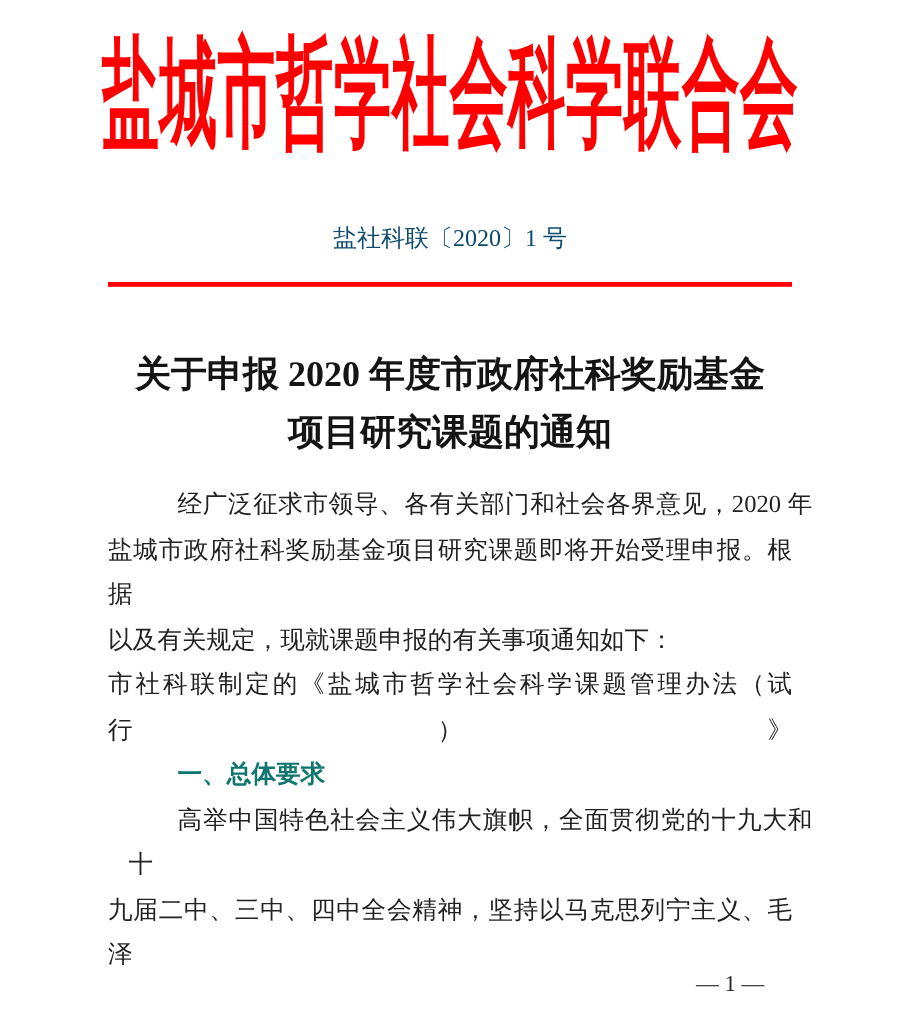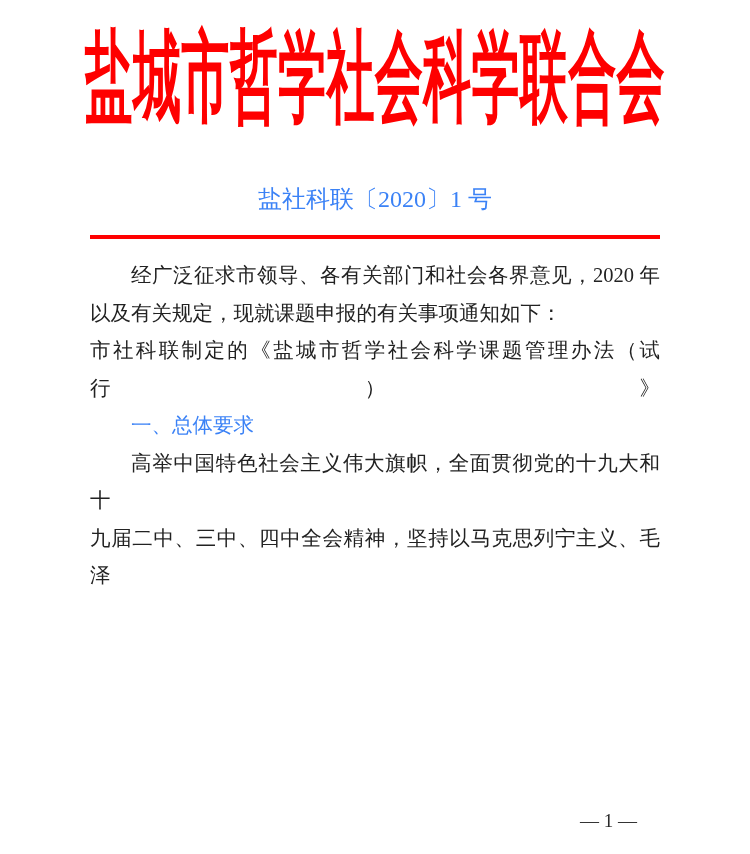--- a/index.html
+++ b/index.html
@@ -34,23 +34,23 @@
     color: #fe0000;
     white-space: nowrap;
     letter-spacing: 1px;
     transform: scale(0.52, 1.08);
     transform-origin: center center;
   }
   
   .doc-number {
     margin-top: 60px;
     text-align: center;
-    font-size: 24px;
+    font-size: 20px;
     line-height: 27px;
-    color: #3b82f6;
+    color: #0c4a6e;
   }
   
   .red-rule {
     margin-top: 22px;
     height: 4px;
     background: #ff0000;
   }
   
   .doc-title {
     margin-top: 50px;
@@ -69,24 +69,25 @@
   }
   .bodyline {
     width: 100%;
   }
   .just {
     text-align: justify;
     text-align-last: justify;
   }
   .indent {
     text-indent: 2em;
+    margin-left: 17px;
   }
   .section-heading {
-    font-weight: normal;
-    color: #3b82f6;
+    font-weight: bold;
+    color: #0f766e;
   }
   
   .page-number {
     position: absolute;
     top: 810px;
     right: 113px;
     font-size: 19px;
     color: #2a2a2a;
   }
 </style>
@@ -96,26 +97,31 @@
 <div class="page">
 
   <div class="masthead">
     <div class="masthead-text">盐城市哲学社会科学联合会</div>
   </div>
 
   <div class="doc-number">盐社科联〔2020〕1 号</div>
 
   <div class="red-rule"></div>
 
+  <div class="doc-title">
+    <div class="title-line">关于申报 2020 年度市政府社科奖励基金</div>
+    <div class="title-line">项目研究课题的通知</div>
+  </div>
 
   <div class="body-text">
 
 
     <div>
       <div class="bodyline just indent">经广泛征求市领导、各有关部门和社会各界意见，2020 年</div>
+      <div class="bodyline just">盐城市政府社科奖励基金项目研究课题即将开始受理申报。根据</div>
       <div class="bodyline">以及有关规定，现就课题申报的有关事项通知如下：</div>
       <div class="bodyline just">市社科联制定的《盐城市哲学社会科学课题管理办法（试行）》</div>
     </div>
 
     <div class="bodyline indent section-heading">一、总体要求</div>
 
     <div>
       <div class="bodyline just indent">高举中国特色社会主义伟大旗帜，全面贯彻党的十九大和十</div>
       <div class="bodyline just">九届二中、三中、四中全会精神，坚持以马克思列宁主义、毛泽</div>
 

